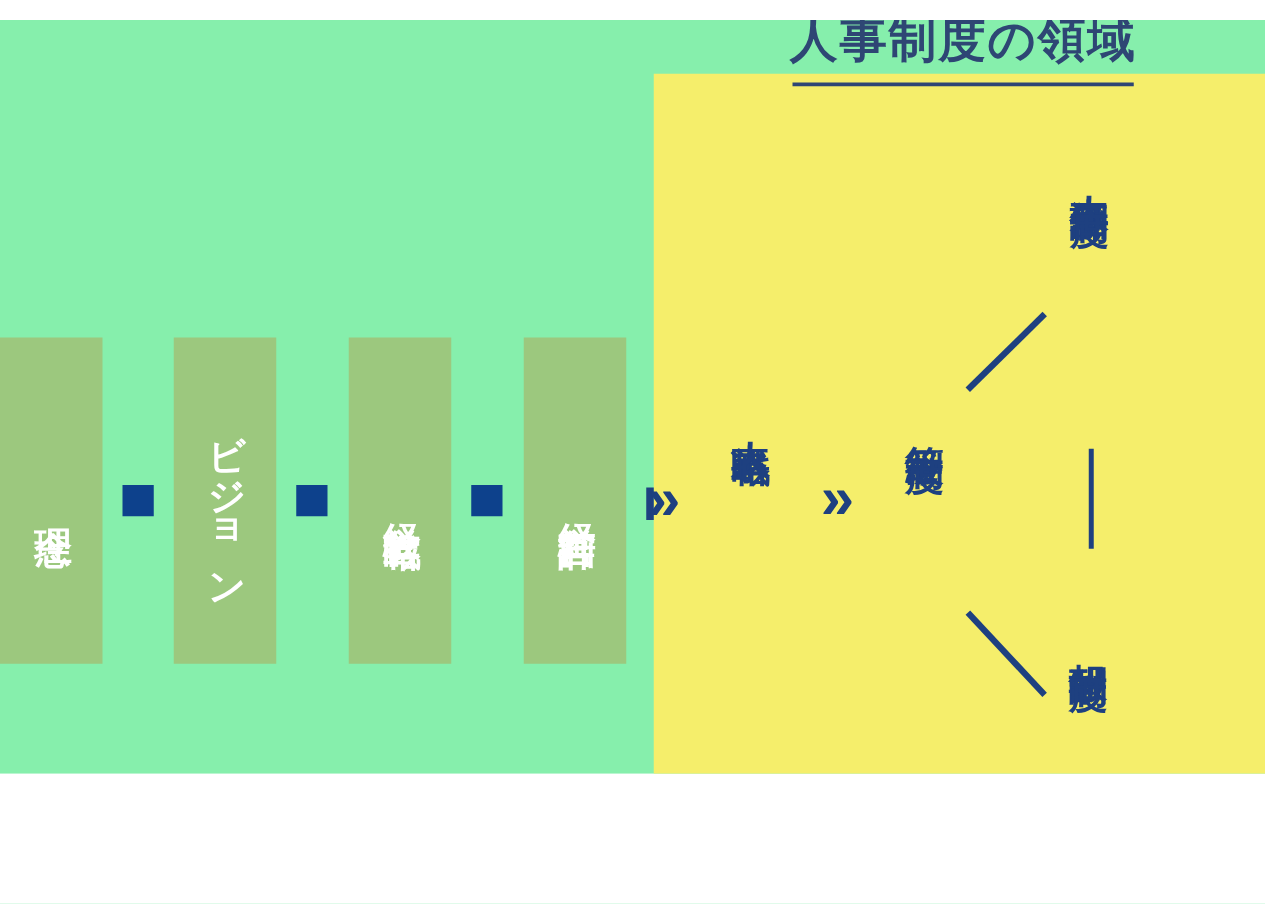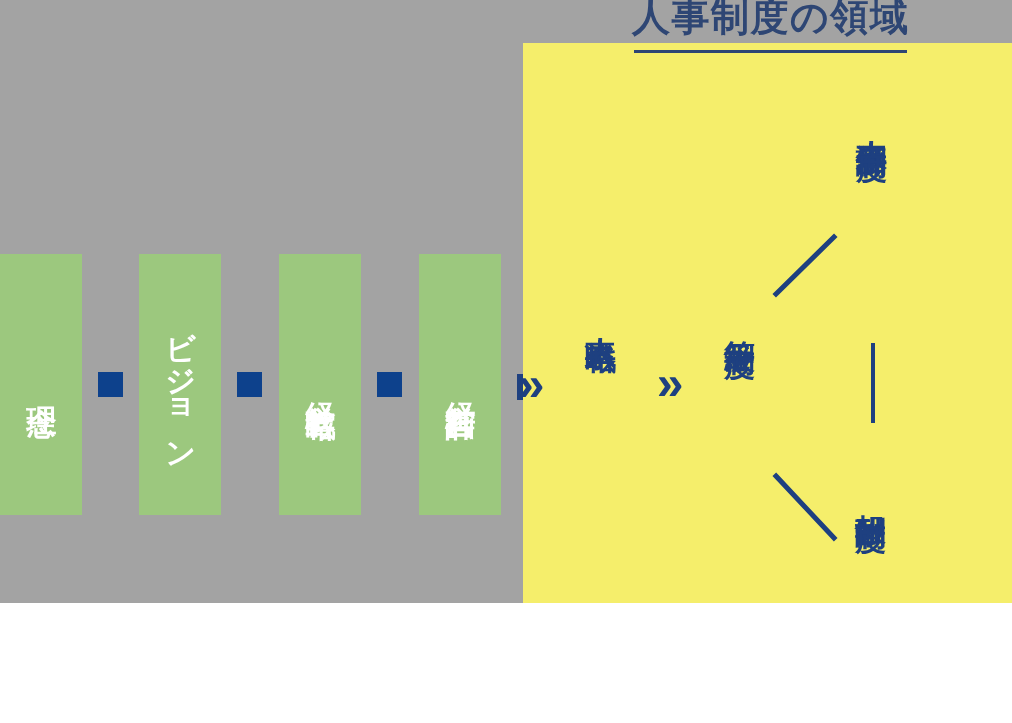--- a/index.html
+++ b/index.html
@@ -3,22 +3,23 @@
 <meta charset="utf-8">
 <style>
   * { margin: 0; padding: 0; box-sizing: border-box; }
   html, body { background: #ffffff; }
   body { font-family: "Liberation Sans", "DejaVu Sans", sans-serif; }
 
   .canvas {
     position: relative;
     width: 1012px;
     height: 603px;
-    background: #a3a3a3;
+    background: #86efac;
     overflow: hidden;
+    margin-top: 16px;
   }
 
   
   .hr-panel {
     position: absolute;
     left: 523px; top: 43px;
     width: 489px; height: 680px;
     background: #f5ee6b;
   }
 

